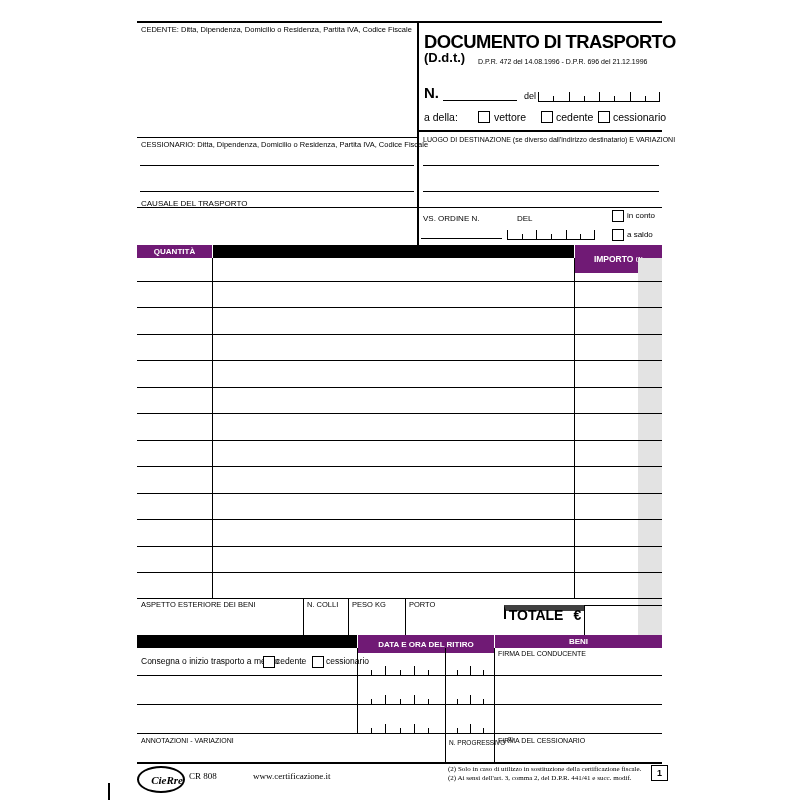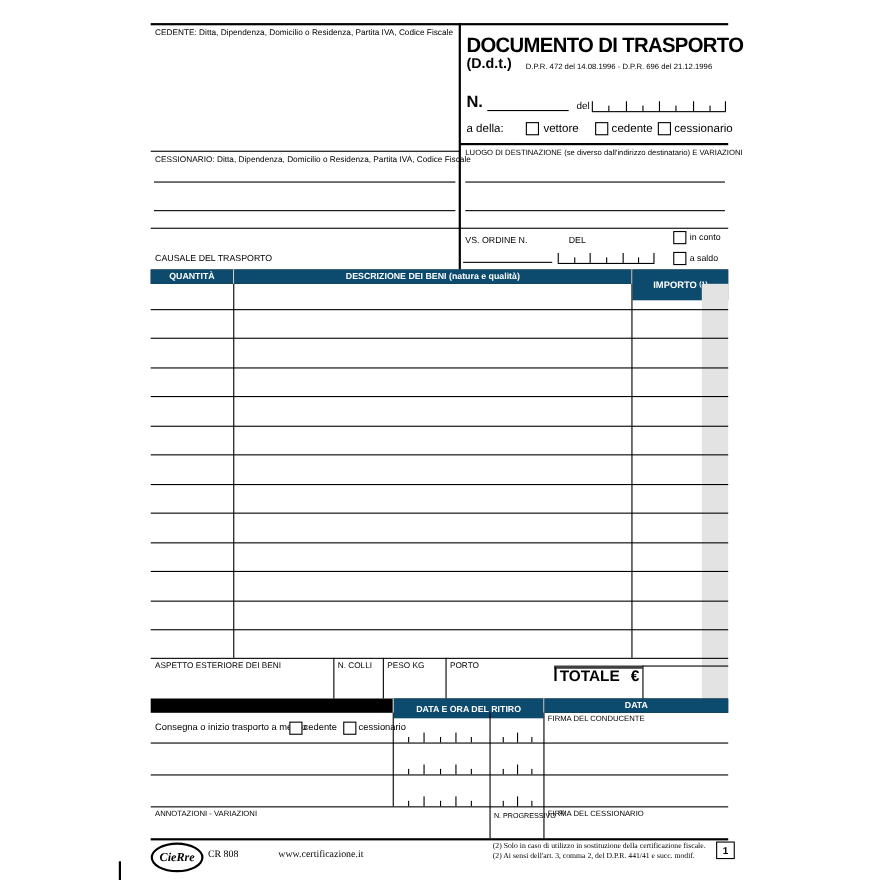--- a/index.html
+++ b/index.html
@@ -6,31 +6,31 @@
   .page{position:relative;width:800px;height:800px;background:#ffffff;overflow:hidden;
         font-family:"Liberation Sans",sans-serif;color:#000;}
   .abs{position:absolute;}
   .lbl{position:absolute;white-space:nowrap;line-height:1.1;color:#000;}
   .fs7{font-size:7px;} .fs75{font-size:7.5px;} .fs8{font-size:8px;} .fs85{font-size:8.5px;}
   .fs9{font-size:9px;} .fs10{font-size:10.5px;} .fs13{font-size:13px;}
   .hline{position:absolute;background:#000;height:1px;}
   .vline{position:absolute;background:#000;width:1px;}
   .cb{position:absolute;width:10px;height:10px;border:1px solid #000;background:#fff;}
   .bar{position:absolute;background:#000;}
-  .barseg{position:absolute;background:#0c4a6e;color:#fff;font-weight:bold;font-size:8px;
+  .barseg{position:absolute;background:#701a75;color:#fff;font-weight:bold;font-size:8px;
           display:flex;align-items:center;justify-content:center;white-space:nowrap;}
   .comb{position:absolute;border-bottom:1px solid #000;}
   .comb.noline{border-bottom:none;}
   .comb i{position:absolute;bottom:0;width:1px;background:#000;}
   .comb i.t{height:9px;} .comb i.s{height:5px;}
   .title{position:absolute;font-weight:bold;font-size:19px;letter-spacing:-0.6px;white-space:nowrap;
          transform:scaleX(0.97);transform-origin:left center;}
   .totale{position:absolute;font-weight:bold;font-size:14px;display:flex;align-items:center;justify-content:center;gap:10px;}
   .serif{font-family:"Liberation Serif",serif;}
-  .oval{position:absolute;border:2px solid #000;border-radius:50%;display:flex;align-items:center;justify-content:center;}
+  .oval{position:absolute;border:2px solid #000;border-radius:50%;display:flex;align-items:center;justify-content:flex-end;}
   .shade{position:absolute;background:#e3e3e3;}
   sup{font-size:6px;vertical-align:4px;font-weight:bold;}
 </style>
 </head>
 <body>
 
 <div class="page">
 
   <div class="hline" style="left:137px;top:21px;width:525px;height:2px"></div>
   <div class="vline" style="left:417px;top:21px;width:2px;height:224px"></div>
@@ -70,21 +70,21 @@
   <div class="lbl fs75" style="left:141px;top:141px">CESSIONARIO: Ditta, Dipendenza, Domicilio o Residenza, Partita IVA, Codice Fiscale</div>
   <div class="hline" style="left:140px;top:165px;width:274px"></div>
   <div class="hline" style="left:140px;top:191px;width:274px"></div>
 
   <div class="lbl fs7" style="left:423px;top:136px">LUOGO DI DESTINAZIONE (se diverso dall'indirizzo destinatario) E VARIAZIONI</div>
   <div class="hline" style="left:423px;top:165px;width:236px"></div>
   <div class="hline" style="left:423px;top:191px;width:236px"></div>
 
   <div class="hline" style="left:137px;top:207px;width:525px"></div>
 
-  <div class="lbl fs8" style="left:141px;top:231px">CAUSALE DEL TRASPORTO</div>
+  <div class="lbl fs8" style="left:141px;top:200px">CAUSALE DEL TRASPORTO</div>
   <div class="abs" style="left:137px;top:226px;width:280px;height:18px"></div>
   <div class="lbl fs8" style="left:423px;top:215px">VS. ORDINE N.</div>
   <div class="hline" style="left:421px;top:238px;width:81px"></div>
   <div class="lbl fs8" style="left:517px;top:215px">DEL</div>
   <div class="comb" style="left:507px;top:224px;width:88px;height:15px">
     <i class="t" style="left:0"></i>
       <i class="s" style="left:16.5%"></i>
       <i class="t" style="left:33.3%"></i>
       <i class="s" style="left:50%"></i>
       <i class="t" style="left:66.6%"></i>
@@ -92,21 +92,20 @@
       <i class="t" style="right:0"></i>
   </div>
   <div class="cb" style="left:612px;top:210px"></div>
   <div class="lbl fs8" style="left:627px;top:212px">in conto</div>
   <div class="cb" style="left:612px;top:229px"></div>
   <div class="lbl fs8" style="left:627px;top:231px">a saldo</div>
 
   <div class="bar" style="left:137px;top:245px;width:525px;height:13px"></div>
   <div class="barseg" style="left:137px;top:245px;width:75px;height:13px">QUANTITÀ</div>
   <div class="vline" style="left:212px;top:245px;height:13px;background:#fff"></div>
-  <div class="barseg" style="left:213px;top:245px;width:361px;height:13px">DESCRIZIONE DEI BENI (natura e qualità)</div>
   <div class="vline" style="left:574px;top:245px;height:13px;background:#fff"></div>
   <div class="barseg" style="left:575px;top:245px;width:87px;height:28px;font-size:8.5px">
     <span>IMPORTO</span>&nbsp;<sup>(1)</sup>
   </div>
 
   <div class="shade" style="left:638px;top:258px;width:24px;height:377px"></div>
   <div class="abs" style="left:137px;top:258px;width:525px;height:340px"></div>
   <div class="vline" style="left:212px;top:258px;height:340px"></div>
   <div class="vline" style="left:574px;top:258px;height:340px"></div>
 
@@ -125,33 +124,33 @@
 
   <div class="hline" style="left:137px;top:598px;width:525px"></div>
   <div class="vline" style="left:303px;top:598px;height:37px"></div>
   <div class="vline" style="left:348px;top:598px;height:37px"></div>
   <div class="vline" style="left:405px;top:598px;height:37px"></div>
   <div class="lbl fs75" style="left:141px;top:601px">ASPETTO ESTERIORE DEI BENI</div>
   <div class="lbl fs75" style="left:307px;top:601px">N. COLLI</div>
   <div class="lbl fs75" style="left:352px;top:601px">PESO KG</div>
   <div class="lbl fs75" style="left:409px;top:601px">PORTO</div>
 
-  <div class="abs" style="left:504px;top:605px;width:80px;height:14px;border-top:3px solid #404040;border-left:2px solid #000;box-sizing:border-box">
+  <div class="abs" style="left:504px;top:605px;width:80px;height:14px;border-top:6px solid #404040;border-left:2px solid #000;box-sizing:border-box">
     <div class="totale" style="left:0;top:0;width:100%;height:100%">
       <span>TOTALE</span>
       <span>€</span>
     </div>
   </div>
   <div class="abs" style="left:584px;top:605px;width:78px;height:30px;border-top:1px solid #000;border-left:1px solid #000;box-sizing:border-box"></div>
 
   <div class="bar" style="left:137px;top:635px;width:525px;height:13px"></div>
   <div class="vline" style="left:357px;top:635px;height:13px;background:#fff"></div>
   <div class="barseg" style="left:358px;top:635px;width:136px;height:18px">DATA E ORA DEL RITIRO</div>
   <div class="vline" style="left:494px;top:635px;height:13px;background:#fff"></div>
-  <div class="barseg" style="left:495px;top:635px;width:167px;height:13px">DATA</div>
+  <div class="barseg" style="left:495px;top:635px;width:167px;height:13px">BENI</div>
 
   <div class="vline" style="left:357px;top:648px;height:85px"></div>
   <div class="vline" style="left:445px;top:648px;height:114px"></div>
   <div class="vline" style="left:494px;top:648px;height:114px"></div>
 
   <div class="lbl fs85" style="left:141px;top:657px">Consegna o inizio trasporto a mezzo</div>
   <div class="cb" style="left:263px;top:656px"></div>
   <div class="lbl fs85" style="left:276px;top:657px">cedente</div>
   <div class="cb" style="left:312px;top:656px"></div>
   <div class="lbl fs85" style="left:326px;top:657px">cessionario</div>

